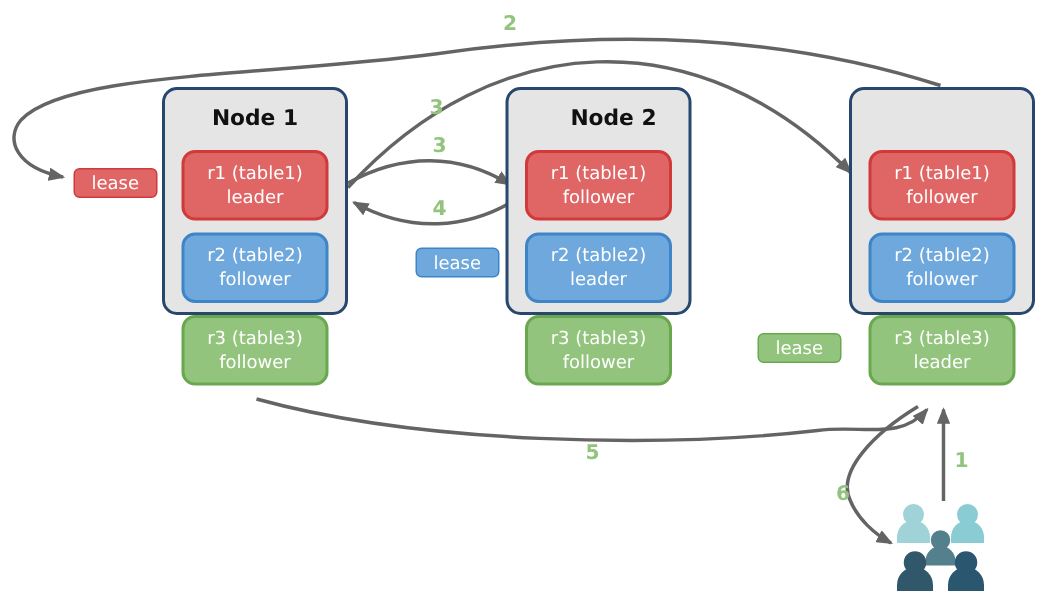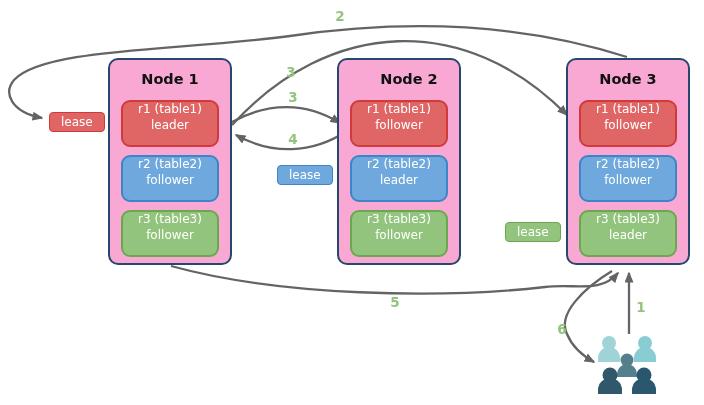--- a/index.html
+++ b/index.html
@@ -2,30 +2,30 @@
 <html><head>
 <meta charset="utf-8">
 <style>
   html,body{margin:0;padding:0;background:#ffffff;}
   .canvas{
     position:relative;width:704px;height:405px;background:#ffffff;overflow:hidden;
     font-family:"DejaVu Sans","Liberation Sans",sans-serif;
   }
   svg.layer{position:absolute;left:0;top:0;}
   .node{
-    position:absolute;width:124px;height:207px;background:#f9a8d4;
+    position:absolute;width:124px;height:152px;background:#e5e5e5;
     border:2px solid #27476e;border-radius:10px;box-sizing:border-box;
   }
   .node-title{
     text-align:center;margin-top:11px;font-size:14.5px;font-weight:bold;color:#111111;
   }
   .replica{
     position:absolute;left:11px;width:98px;height:47px;border-radius:9px;
     border:2px solid;box-sizing:border-box;
-    display:flex;flex-direction:column;justify-content:flex-start;align-items:center;
+    display:flex;flex-direction:column;justify-content:center;align-items:center;
     color:#ffffff;font-size:12px;line-height:1.32;text-align:center;
   }
   .pos-r1{top:40px}.pos-r2{top:95px}.pos-r3{top:150px}
   .rep-red{background:#e06666;border-color:#d03a3a}
   .rep-blue{background:#6fa8dc;border-color:#3d85c6}
   .rep-green{background:#93c47d;border-color:#6aa84f}
   .lease{
     position:absolute;height:20px;line-height:18px;padding:0 11px;border-radius:4px;
     color:#ffffff;font-size:12px;border:1.5px solid;box-sizing:border-box;
   }
@@ -109,21 +109,20 @@
       <span>r2 (table2)</span>
       <span>leader</span>
     </div>
     <div class="replica pos-r3 rep-green">
       <span>r3 (table3)</span>
       <span>follower</span>
     </div>
   </div>
 
   <div class="node" style="left:566px;top:58px;">
-    <div class="node-title">Node 3</div>
     <div class="replica pos-r1 rep-red">
       <span>r1 (table1)</span>
       <span>follower</span>
     </div>
     <div class="replica pos-r2 rep-blue">
       <span>r2 (table2)</span>
       <span>follower</span>
     </div>
     <div class="replica pos-r3 rep-green">
       <span>r3 (table3)</span>

